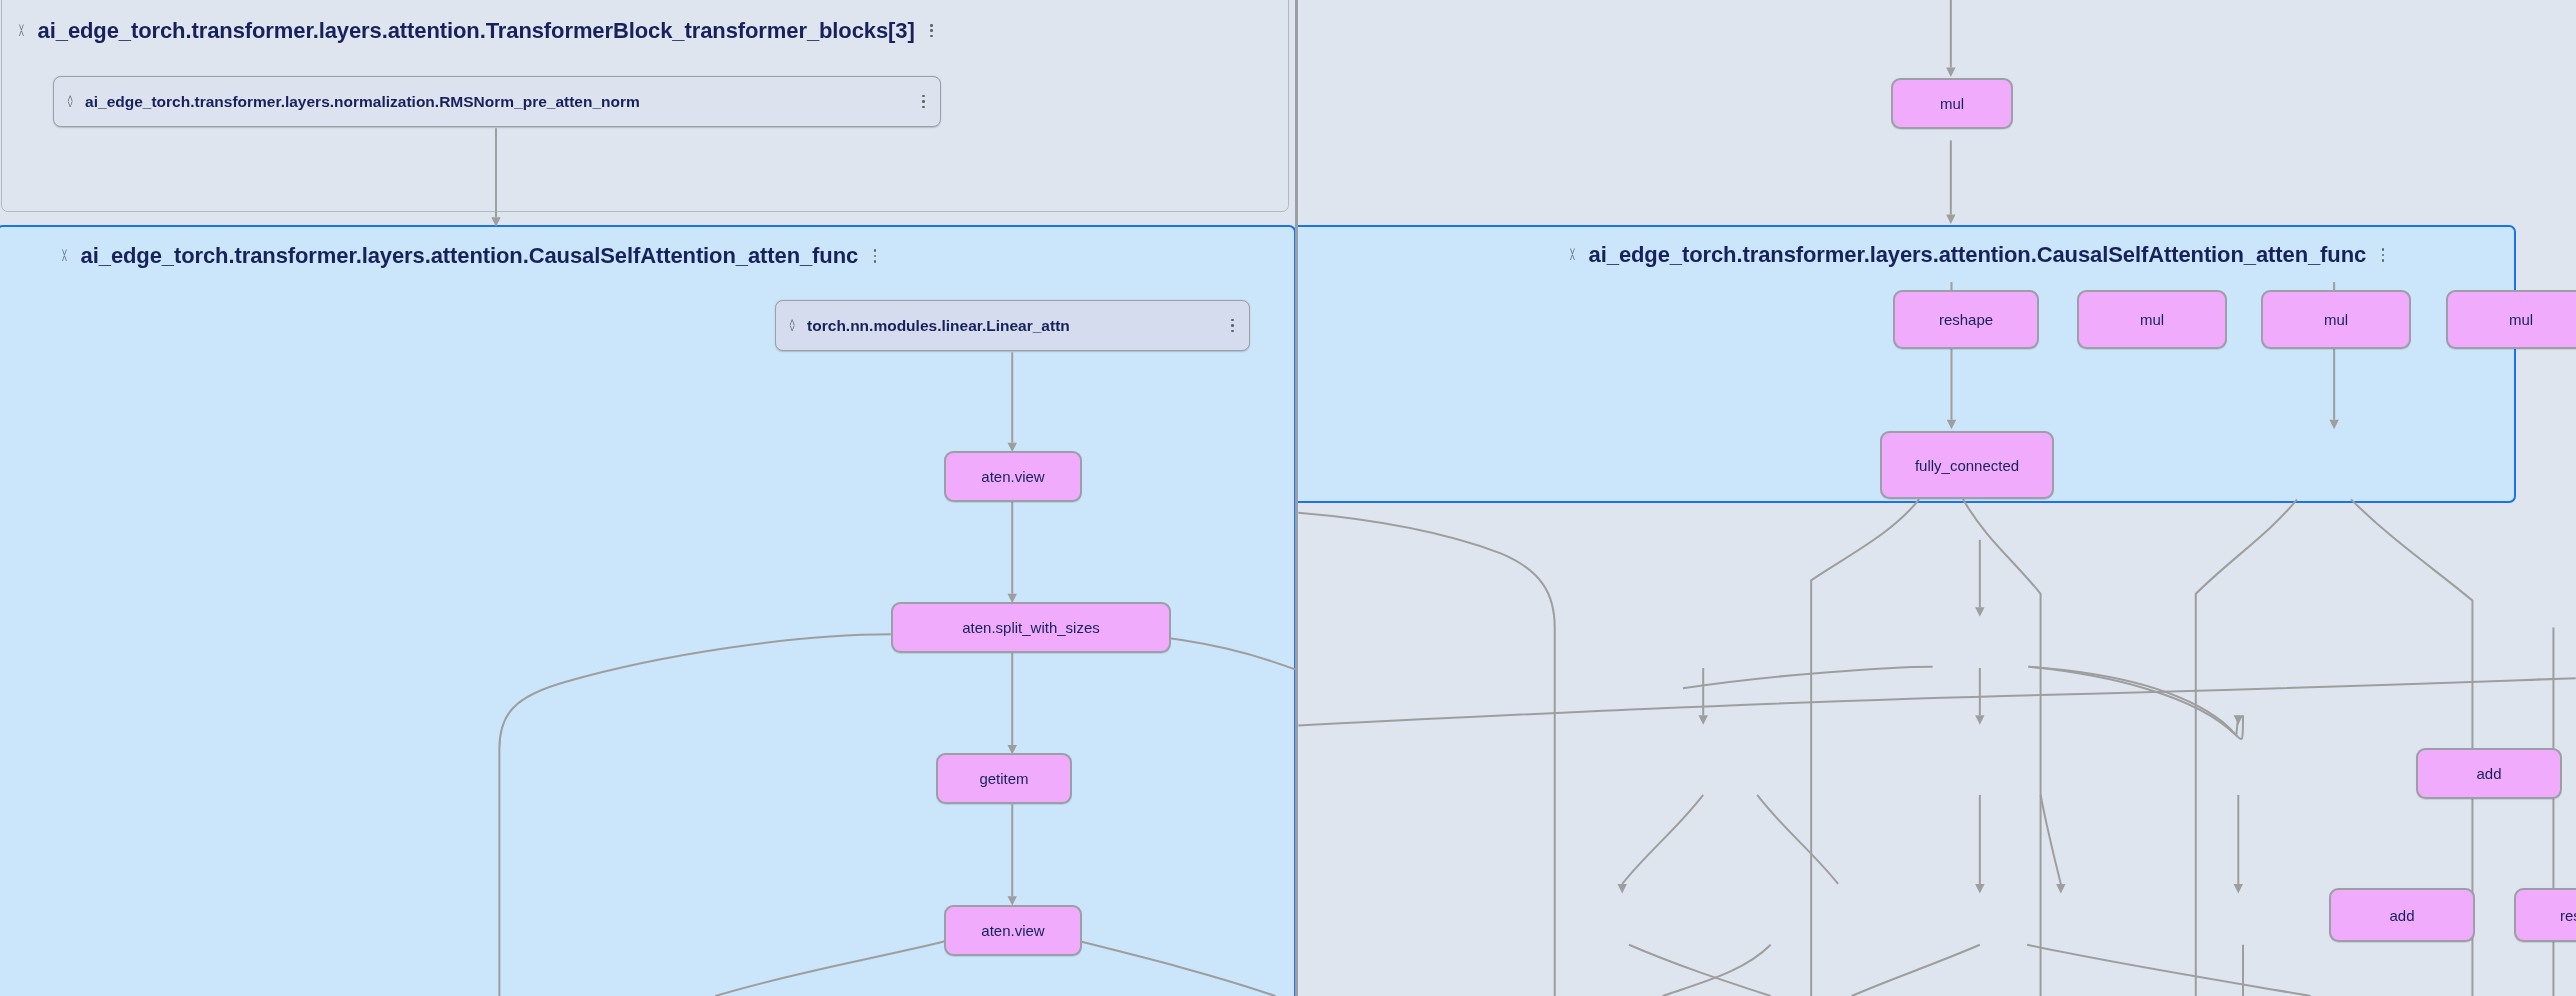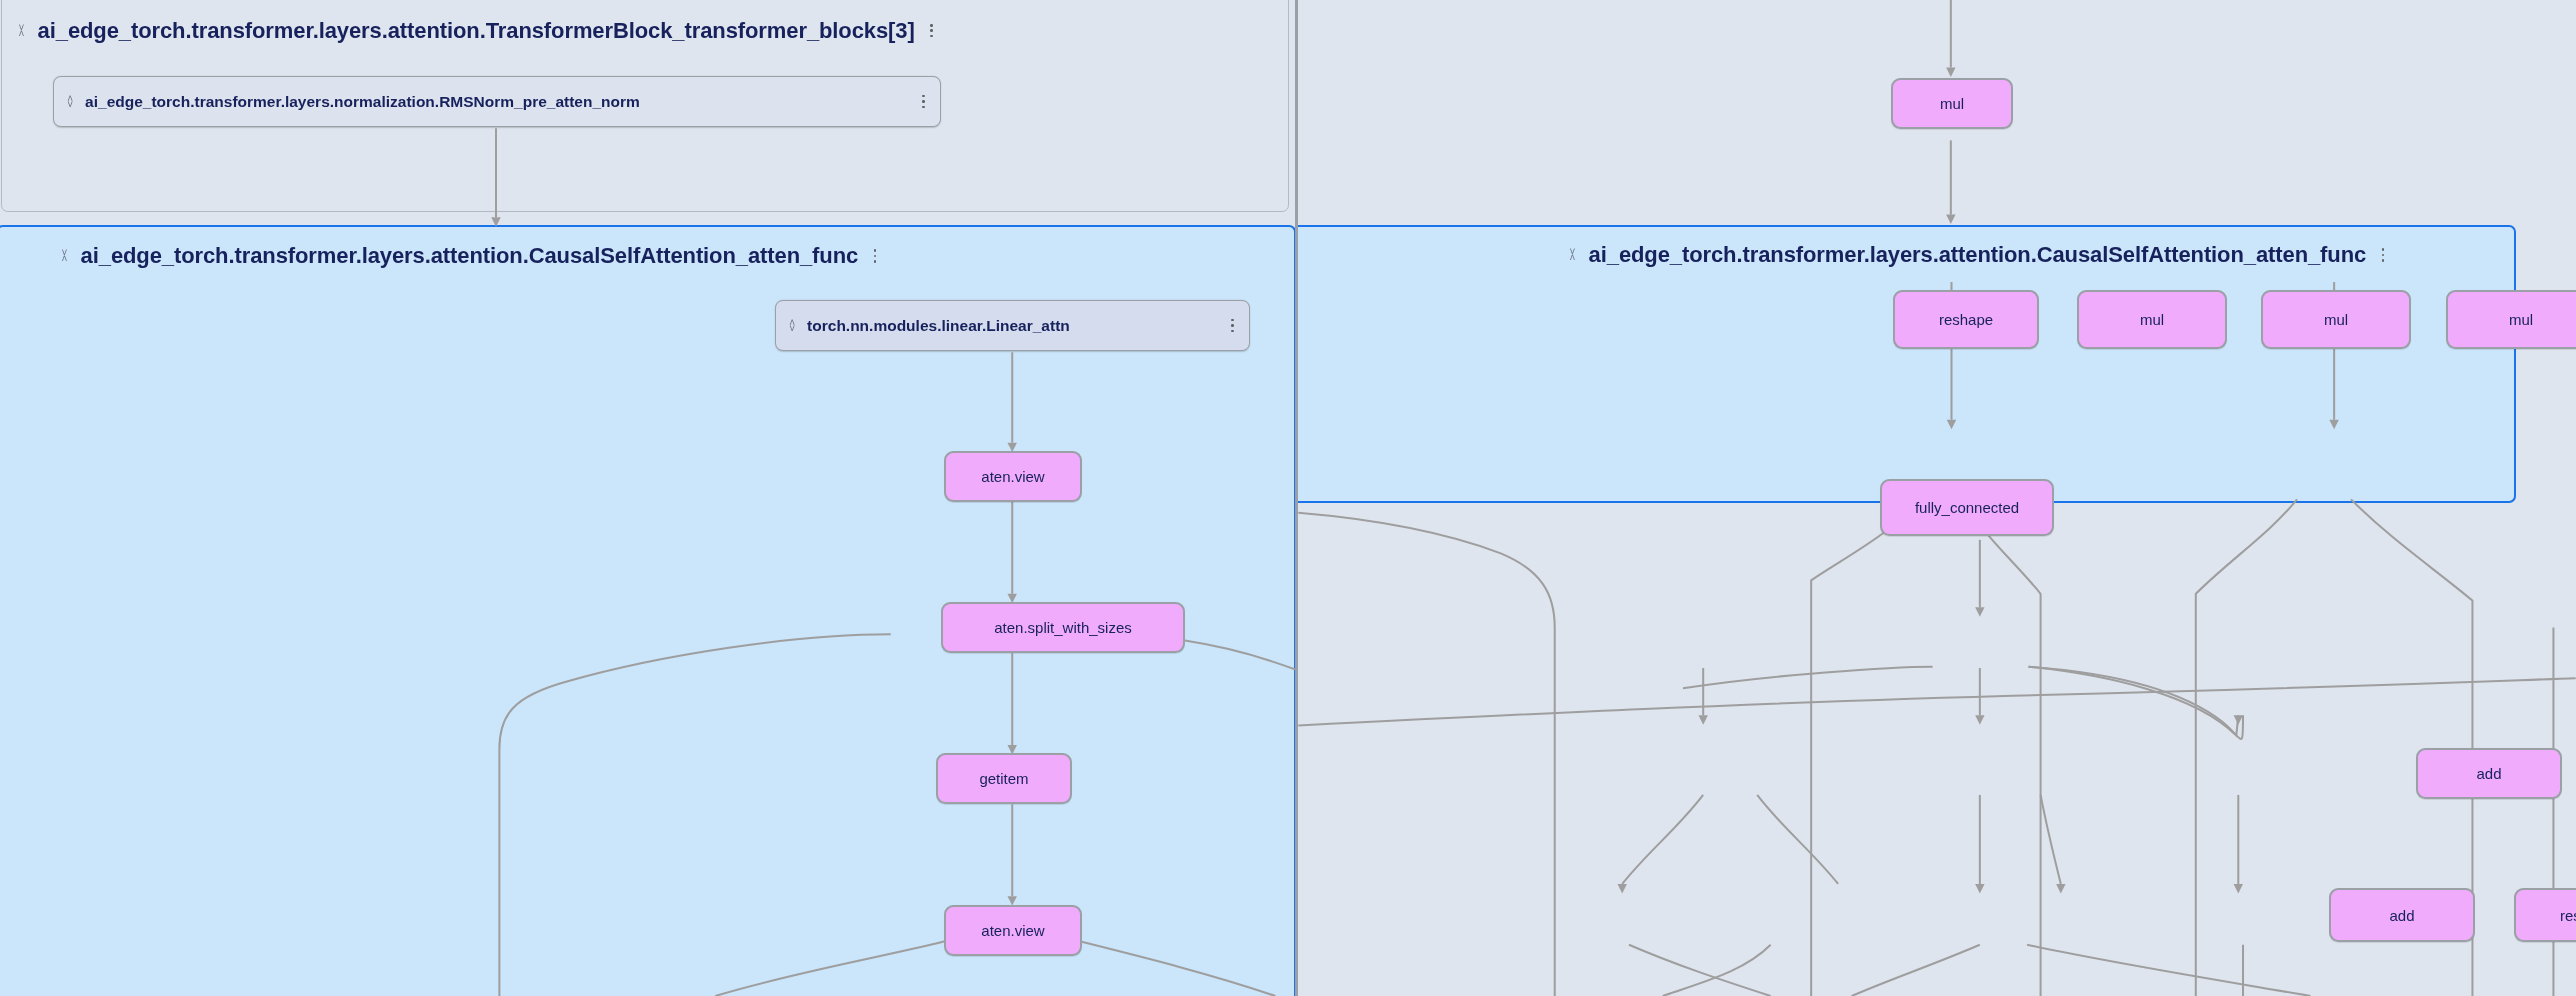--- a/index.html
+++ b/index.html
@@ -224,21 +224,21 @@
       <path d="M1682 940 C1790 950, 1860 970, 1919 992"></path>
 
       <path d="M1400 1395 C1300 1420, 1180 1440, 1060 1476"></path>
 
       <path d="M1600 1395 C1700 1420, 1800 1445, 1890 1476"></path>
     </svg>
 
     <div class="op-node" style="left:944px; top:451px; width:138px; height:51px;">
       <span>aten.view</span>
     </div>
-    <div class="op-node" style="left:941px; top:602px; width:244px; height:51px;text-align:right;">
+    <div class="op-node" style="left:891px; top:602px; width:280px; height:51px;text-align:right;">
       <span>aten.split_with_sizes</span>
     </div>
     <div class="op-node" style="left:936px; top:753px; width:136px; height:51px;">
       <span>getitem</span>
     </div>
     <div class="op-node" style="left:944px; top:905px; width:138px; height:51px;">
       <span>aten.view</span>
     </div>
   </div>
 
@@ -322,21 +322,21 @@
     <div class="op-node" style="left:779px; top:290px; width:150px; height:59px;">
       <span>mul</span>
     </div>
     <div class="op-node" style="left:963px; top:290px; width:150px; height:59px;">
       <span>mul</span>
     </div>
     <div class="op-node" style="left:1148px; top:290px; width:150px; height:59px;">
       <span>mul</span>
     </div>
 
-    <div class="op-node" style="left:582px; top:431px; width:174px; height:57px;margin-top:48px;">
+    <div class="op-node" style="left:582px; top:431px; width:174px; height:68px;">
       <span>fully_connected</span>
     </div>
 
     <div class="op-node" style="left:1118px; top:748px; width:146px; height:51px;">
       <span>add</span>
     </div>
 
     <div class="op-node" style="left:1031px; top:888px; width:146px; height:54px;">
       <span>add</span>
     </div>

